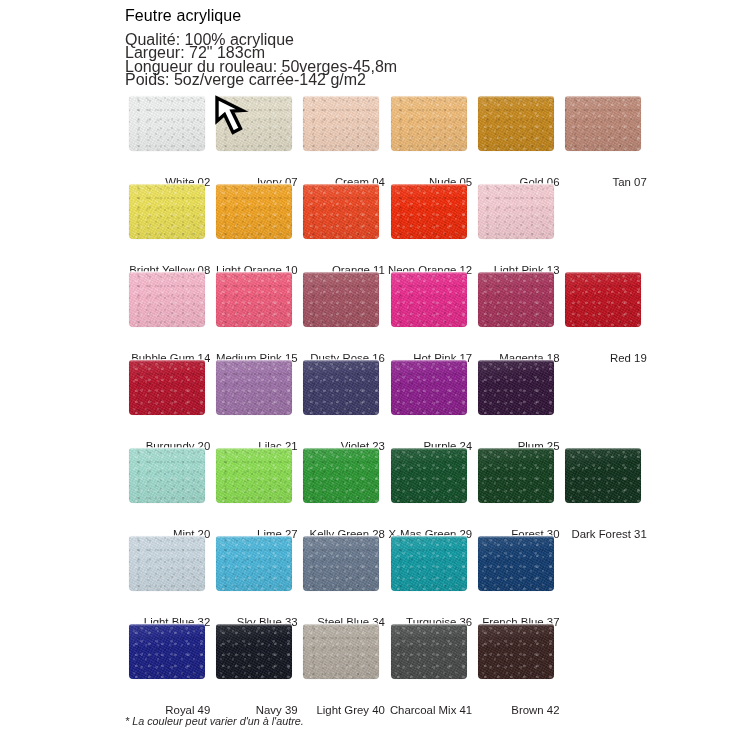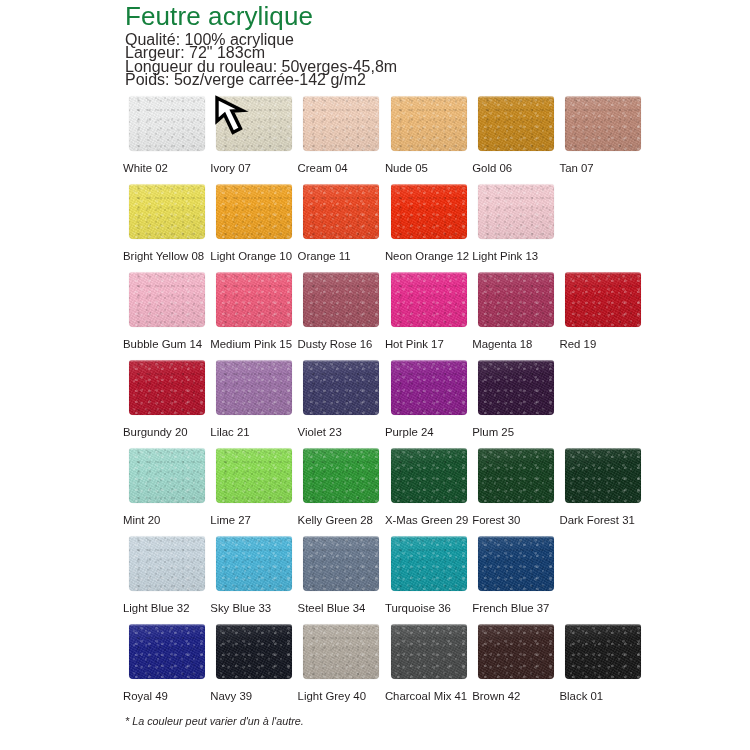--- a/index.html
+++ b/index.html
@@ -23,24 +23,24 @@
     height: 750px;
   }
   
   #header {
     position: absolute;
     left: 125px;
     top: 2px;
     width: 520px;
   }
   #doc-title {
-    font-size: 26px;
+    font-size: 16px;
     font-weight: 400;
     letter-spacing: 0.1px;
-    color: #15803d;
+    color: #000000;
     margin: 0 0 3px 0;
     line-height: 28px;
   }
   .spec-line {
     font-size: 16px;
     line-height: 13.3px;
     color: #2f2b2b;
     white-space: nowrap;
   }
   
@@ -105,23 +105,23 @@
   .chip-wrap .edge-hi {
     position: absolute;
     left: 0; top: -1px;
     width: 76px; height: 3px;
     background: linear-gradient(180deg, rgba(255,255,255,0.85), rgba(255,255,255,0));
     pointer-events: none;
   }
   .swatch-label {
     position: absolute;
     left: 0;
-    top: 65px;
+    top: 79px;
     width: 100%;
-    text-align: left;
+    text-align: right;
     font-size: 11.4px;
     line-height: 14px;
     color: #231f20;
     white-space: nowrap;
   }
   
   #cursor-arrow {
     position: absolute;
     left: 214px;
     top: 95px;
@@ -428,27 +428,20 @@
           </div>
           <div class="swatch-label">Charcoal Mix 41</div>
         </div>
         <div class="swatch-cell">
           <div class="chip-wrap">
             <div class="chip" style="background-color: rgb(58, 34, 32);"></div>
             <div class="edge-hi"></div>
           </div>
           <div class="swatch-label">Brown 42</div>
         </div>
-        <div class="swatch-cell">
-          <div class="chip-wrap">
-            <div class="chip" style="background-color: rgb(24, 24, 24);"></div>
-            <div class="edge-hi"></div>
-          </div>
-          <div class="swatch-label">Black 01</div>
-        </div>
       </div>
     </div>
 
   <svg id="cursor-arrow" viewBox="0 0 42 44" xmlns="http://www.w3.org/2000/svg">
     <path d="M3 3 L3 26 L10.5 19.5 L19 37.5 L26.5 33.5 L18 16 L28 15.5 Z" fill="#ffffff" stroke="#000000" stroke-width="3.4" stroke-linejoin="miter" stroke-linecap="butt"></path>
   </svg>
 
   <div id="footnote">* La couleur peut varier d'un à l'autre.</div>
 
 </div>

